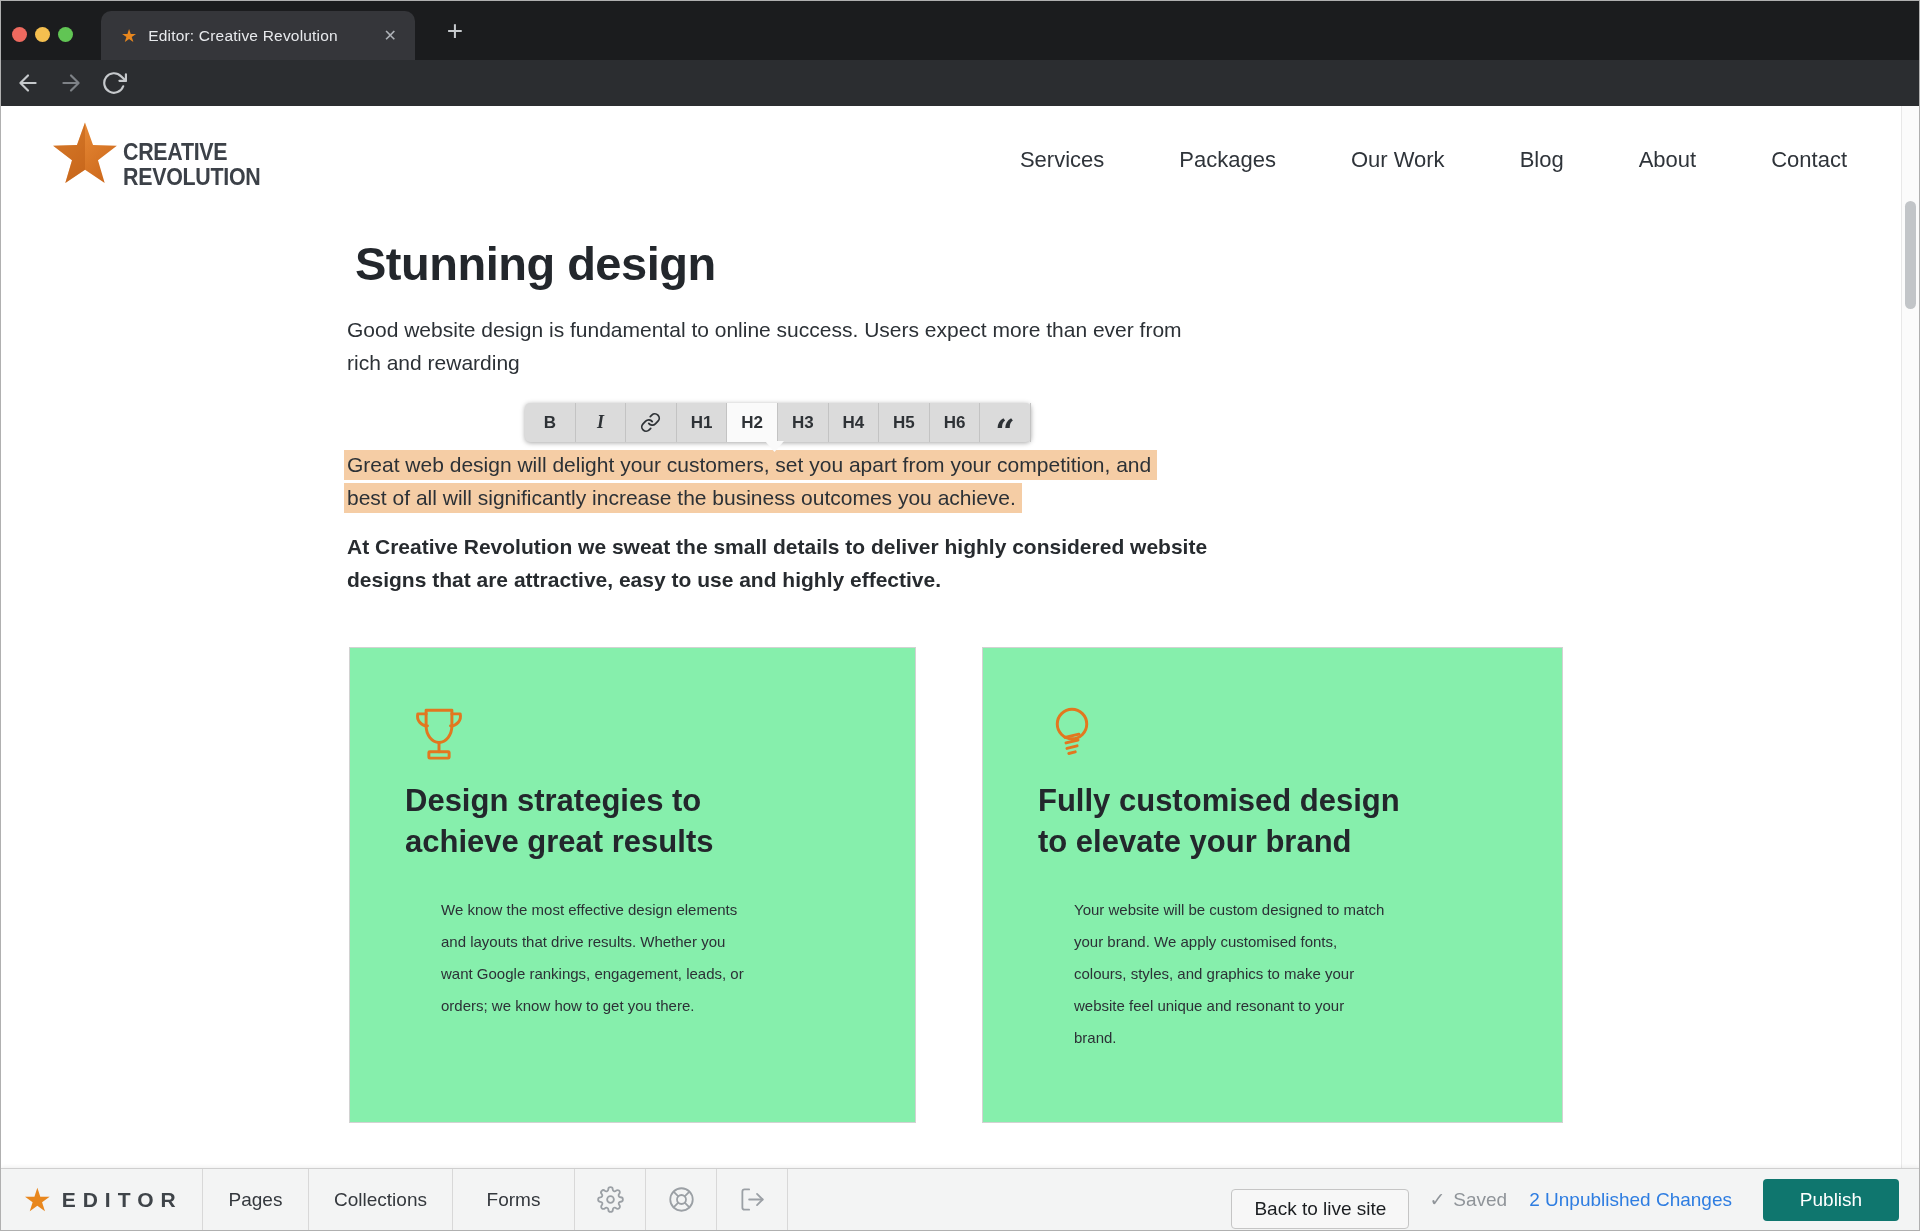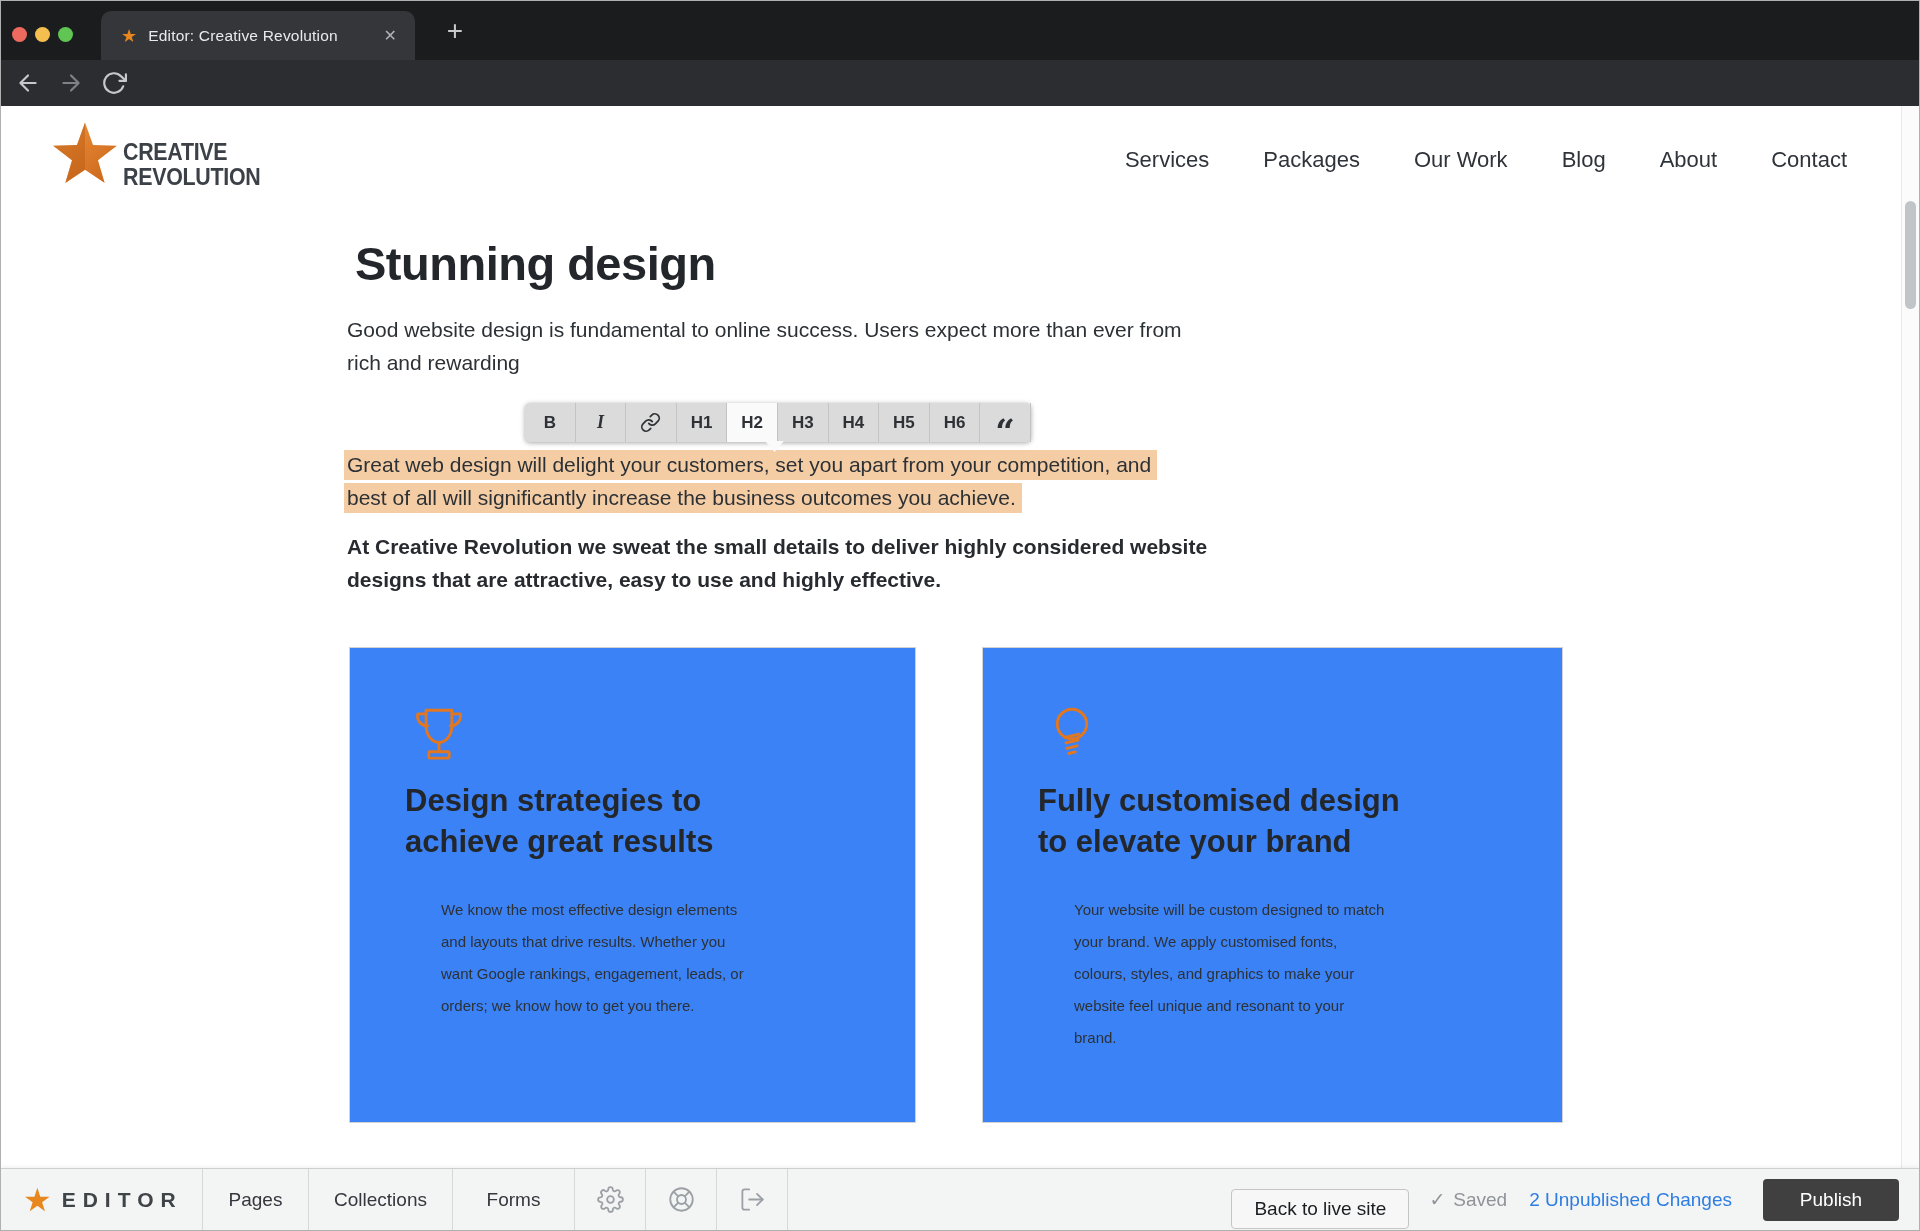--- a/index.html
+++ b/index.html
@@ -64,31 +64,31 @@
        linear-gradient(#64676c 0 62%,#6e2a33 62%);}
   .kebab{position:absolute;left:1886px;top:70px;display:flex;flex-direction:column;gap:4px;}
   .kebab i{width:4px;height:4px;border-radius:50%;background:#a7acb1;}
 
   
   .page{position:absolute;top:105px;left:0;right:0;height:1065px;background:#fff;}
 
   .logo-star{position:absolute;left:50px;top:10px;width:68px;height:78px;}
   .logo-text{position:absolute;left:122px;top:34px;font-weight:bold;font-size:23px;line-height:25px;
      color:#3c4148;letter-spacing:-.3px;transform:scaleX(.93);transform-origin:left top;}
-  .main-nav{position:absolute;top:41px;right:72px;display:flex;gap:54px;font-size:22px;color:#2f343a;}
+  .main-nav{position:absolute;top:41px;right:72px;display:flex;gap:75px;font-size:22px;color:#2f343a;}
   .main-nav span{cursor:default;}
 
   .page-title{position:absolute;left:346px;top:122px;margin:8px;font-size:47px;font-weight:bold;
      color:#23272c;letter-spacing:-.5px;}
   .intro{position:absolute;left:346px;top:208px;font-size:21px;line-height:32.5px;color:#2c3136;}
   .hl-para{position:absolute;left:346px;top:342px;font-size:21px;line-height:33px;color:#2c3136;}
   .hl-para .hl{background:#f5cda5;padding:3px 6px 4px 3px;margin-left:-3px;}
   .bold-para{position:absolute;left:346px;top:424px;font-size:21px;line-height:33px;font-weight:bold;color:#272b2f;}
 
-  .card{position:absolute;top:541px;height:476px;background:#3b82f6;border:1px solid #d2d2d2;box-sizing:border-box;}
+  .card{position:absolute;top:541px;height:476px;background:#86efac;border:1px solid #d2d2d2;box-sizing:border-box;}
   .card-left{left:348px;width:567px;}
   .card-right{left:981px;width:581px;}
   .card-icon{position:absolute;left:54px;top:52px;width:70px;height:72px;}
   .card-icon svg{width:70px;height:72px;fill:none;stroke:#e2771f;stroke-width:3.2;
      stroke-linecap:round;stroke-linejoin:round;}
   .card-title{position:absolute;left:55px;top:132px;font-size:31px;font-weight:bold;line-height:41px;color:#23272c;}
   .card-body{position:absolute;left:55px;top:246px;font-size:15px;line-height:32px;color:#2c3136;margin-left:36px;}
 
   
   .fmt-toolbar{position:absolute;left:524px;top:297px;width:506px;height:39px;background:#dbdbdb;
@@ -117,21 +117,21 @@
   .eb-brand .brand-text{font-weight:bold;font-size:21px;letter-spacing:7px;color:#3f4449;}
   .eb-pages{width:106px;} .eb-collections{width:144px;} .eb-forms{width:122px;}
   .eb-iconbtn{width:71px;}
   .eb-iconbtn svg{width:27px;height:27px;fill:none;stroke:#9ba0a5;stroke-width:1.6;
      stroke-linecap:round;stroke-linejoin:round;}
   .eb-right{margin-left:auto;display:flex;align-items:center;padding-right:20px;}
   .btn-backlive{height:40px;padding:0 22px;background:#f7f7f7;border:1px solid #c5c5c5;border-radius:4px;
      font-size:19px;color:#1b1e21;font-family:"Liberation Sans",sans-serif;margin-right:20px;margin-top:18px;}
   .saved{color:#8f9499;margin-right:22px;display:flex;align-items:center;gap:8px;}
   .unpublished{color:#2e7de1;margin-right:31px;}
-  .btn-publish{height:42px;width:136px;background:#404040;border:none;border-radius:4px;color:#fff;
+  .btn-publish{height:42px;width:136px;background:#0f766e;border:none;border-radius:4px;color:#fff;
      font-size:19px;font-family:"Liberation Sans",sans-serif;}
 </style>
 </head>
 <body>
 
 <div id="app">
 
   <div class="tabstrip">
     <span class="traffic t-red"></span>
     <span class="traffic t-yellow"></span>

